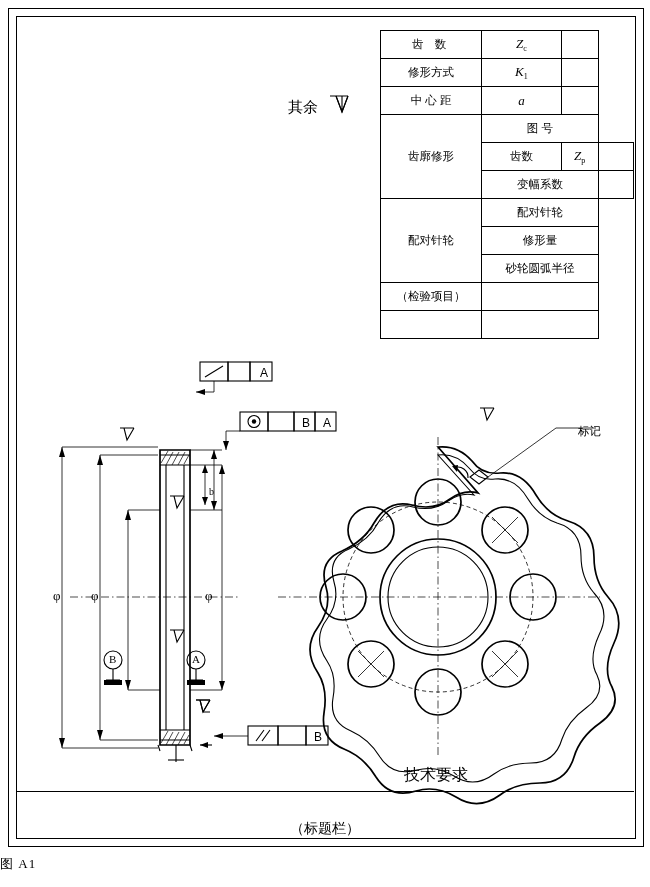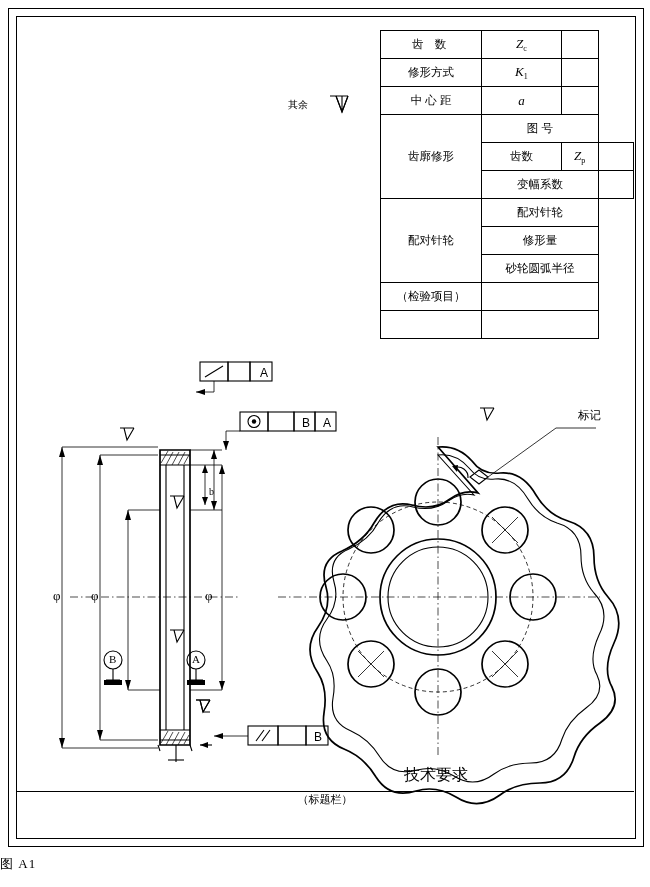--- a/index.html
+++ b/index.html
@@ -16,24 +16,24 @@
   .ptable td.lbl{width:110px;}
   .ptable td.mid{width:86px;}
   .ptable td.sym{width:32px;}
   .ptable td.val{width:36px;}
   .ital{font-style:italic;font-family:"Liberation Serif",serif;font-size:13px;}
   .sub{font-size:8px;vertical-align:sub;font-style:normal;}
   .sp4{letter-spacing:4px;}
 
   
   .titleblock{position:absolute;left:16px;top:791px;width:618px;height:46px;border-top:1.6px solid #000;
-              display:flex;align-items:flex-start;justify-content:center;font-size:11px;}
+              display:flex;align-items:flex-end;justify-content:center;font-size:14px;}
 
   
-  .t{position:absolute;font-size:10px;white-space:nowrap;}
+  .t{position:absolute;font-size:15px;white-space:nowrap;}
   .t-cn{font-family:"Liberation Sans",sans-serif;}
 
   .figcap{position:absolute;left:0;top:855px;width:650px;font-size:13px;
           font-family:"Liberation Serif",serif;letter-spacing:1px;}
 
   svg{position:absolute;left:0;top:0;}
   .ln{stroke:#000;fill:none;}
   .thin{stroke-width:0.8;}
   .med{stroke-width:1.1;}
   .thick{stroke-width:1.7;}
@@ -300,21 +300,21 @@
   <div class="t" style="left:314px;top:730px;font-size:12px;">B</div>
 
   <div class="t" style="left:109px;top:653px;font-size:11px;font-family:'Liberation Serif',serif;">B</div>
   <div class="t" style="left:192px;top:653px;font-size:11px;font-family:'Liberation Serif',serif;">A</div>
 
   <div class="t" style="left:53px;top:588px;font-size:13px;font-family:'Liberation Serif',serif;">φ</div>
   <div class="t" style="left:91px;top:588px;font-size:13px;font-family:'Liberation Serif',serif;">φ</div>
   <div class="t" style="left:205px;top:588px;font-size:13px;font-family:'Liberation Serif',serif;">φ</div>
   <div class="t" style="left:209px;top:486px;font-size:10px;font-family:'Liberation Serif',serif;">b</div>
 
-  <div class="t t-cn" style="left:578px;top:408px;font-size:11.5px;">标记</div>
+  <div class="t t-cn" style="left:578px;top:424px;font-size:11.5px;">标记</div>
   <div class="t t-cn" style="left:404px;top:765px;font-size:16px;">技术要求</div>
 
   <div class="titleblock">
     <span>（标题栏）</span>
   </div>
 
   <div class="figcap">图 A1</div>
 
 </div>
 

